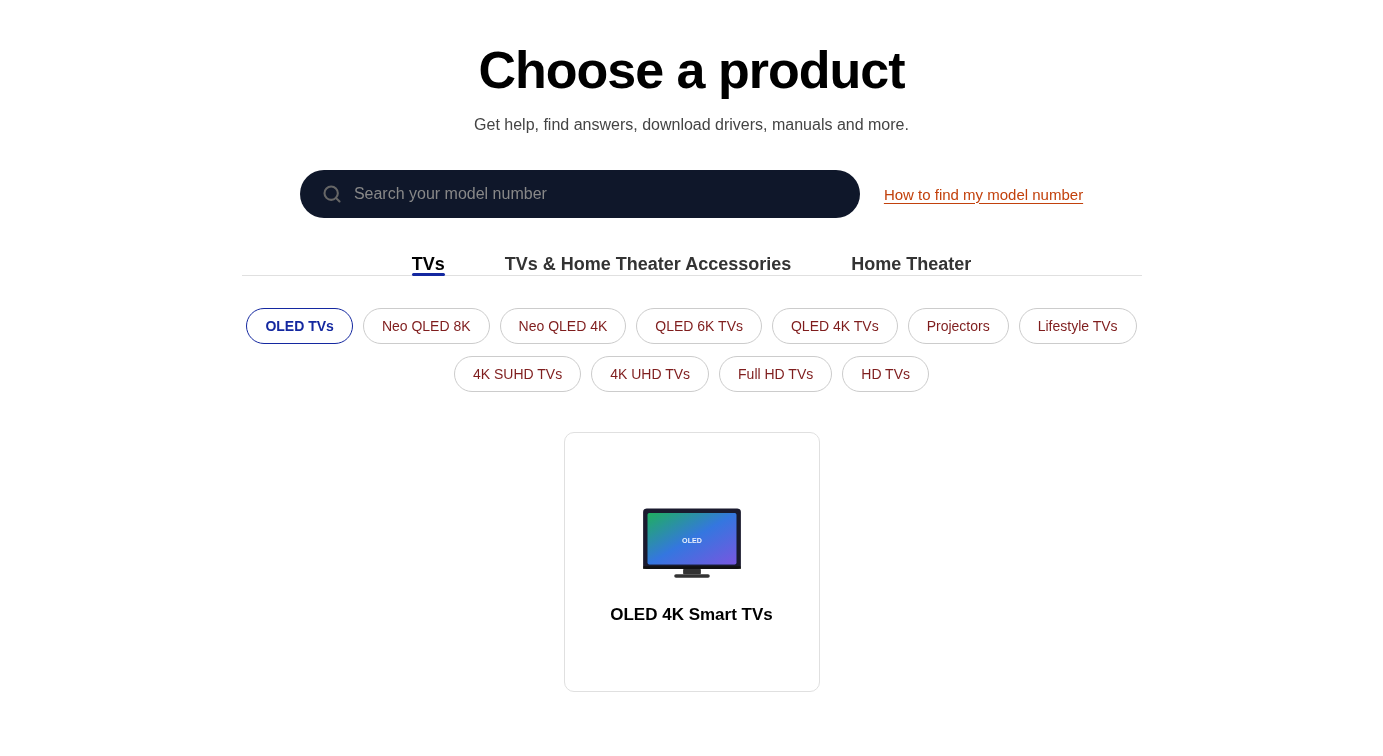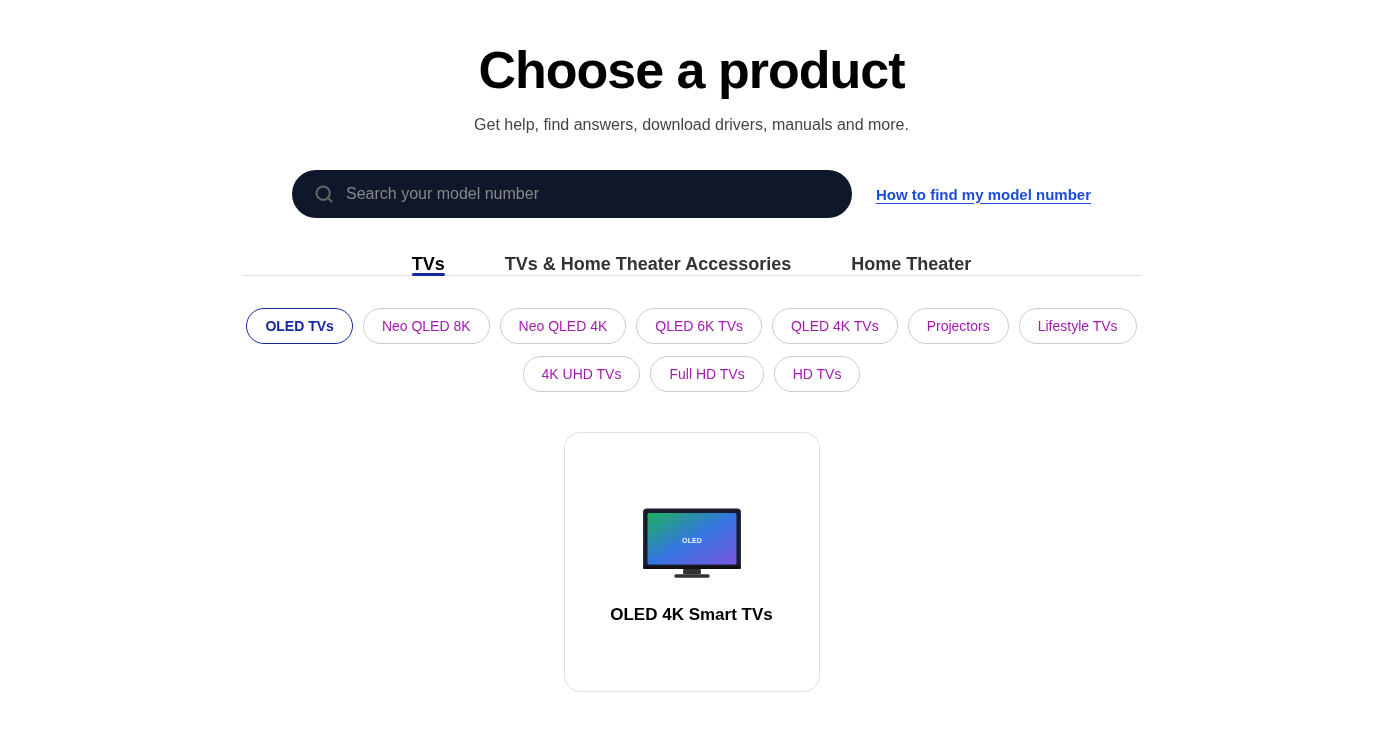--- a/index.html
+++ b/index.html
@@ -67,22 +67,22 @@
       outline: none;
       width: 100%;
     }
 
     .search-input::placeholder {
       color: #888;
     }
 
     .model-number-link {
       font-size: 15px;
-      font-weight: 700;
-      color: #1d4ed8;
+      font-weight: 400;
+      color: #c2410c;
       text-decoration: underline;
       white-space: nowrap;
       cursor: pointer;
       text-underline-offset: 3px;
     }
 
     .tabs-row {
       display: flex;
       gap: 60px;
       margin-bottom: 32px;
@@ -127,21 +127,21 @@
     }
 
     .filter-pill {
       border: 1.5px solid #ccc;
       border-radius: 999px;
       padding: 9px 18px;
       font-size: 14px;
       font-weight: 500;
       cursor: pointer;
       background: #fff;
-      color: #a21caf;
+      color: #7f1d1d;
       white-space: nowrap;
     }
 
     .filter-pill.active {
       border-color: #1428a0;
       color: #1428a0;
       font-weight: 600;
     }
 
     .filters-row2 {
@@ -155,21 +155,21 @@
 
     .product-grid {
       display: flex;
       justify-content: center;
       gap: 20px;
       flex-wrap: wrap;
     }
 
     .product-card {
       border: 1.5px solid #e0e0e0;
-      border-radius: 16px;
+      border-radius: 10px;
       width: 256px;
       height: 260px;
       display: flex;
       flex-direction: column;
       align-items: center;
       justify-content: center;
       gap: 16px;
       cursor: pointer;
       background: #fff;
       padding: 24px;
@@ -223,20 +223,21 @@
   <div class="filters-row" id="filters-row1">
       <button class="filter-pill active">OLED TVs</button>
       <button class="filter-pill">Neo QLED 8K</button>
       <button class="filter-pill">Neo QLED 4K</button>
       <button class="filter-pill">QLED 6K TVs</button>
       <button class="filter-pill">QLED 4K TVs</button>
       <button class="filter-pill">Projectors</button>
       <button class="filter-pill">Lifestyle TVs</button>
     </div>
   <div class="filters-row2" id="filters-row2">
+      <button class="filter-pill">4K SUHD TVs</button>
       <button class="filter-pill">4K UHD TVs</button>
       <button class="filter-pill">Full HD TVs</button>
       <button class="filter-pill">HD TVs</button>
     </div>
 
   <div class="product-grid" id="product-grid">
       <div class="product-card">
         <div class="product-image-placeholder">
       <svg class="tv-svg" viewBox="0 0 120 90" xmlns="http://www.w3.org/2000/svg">
 

